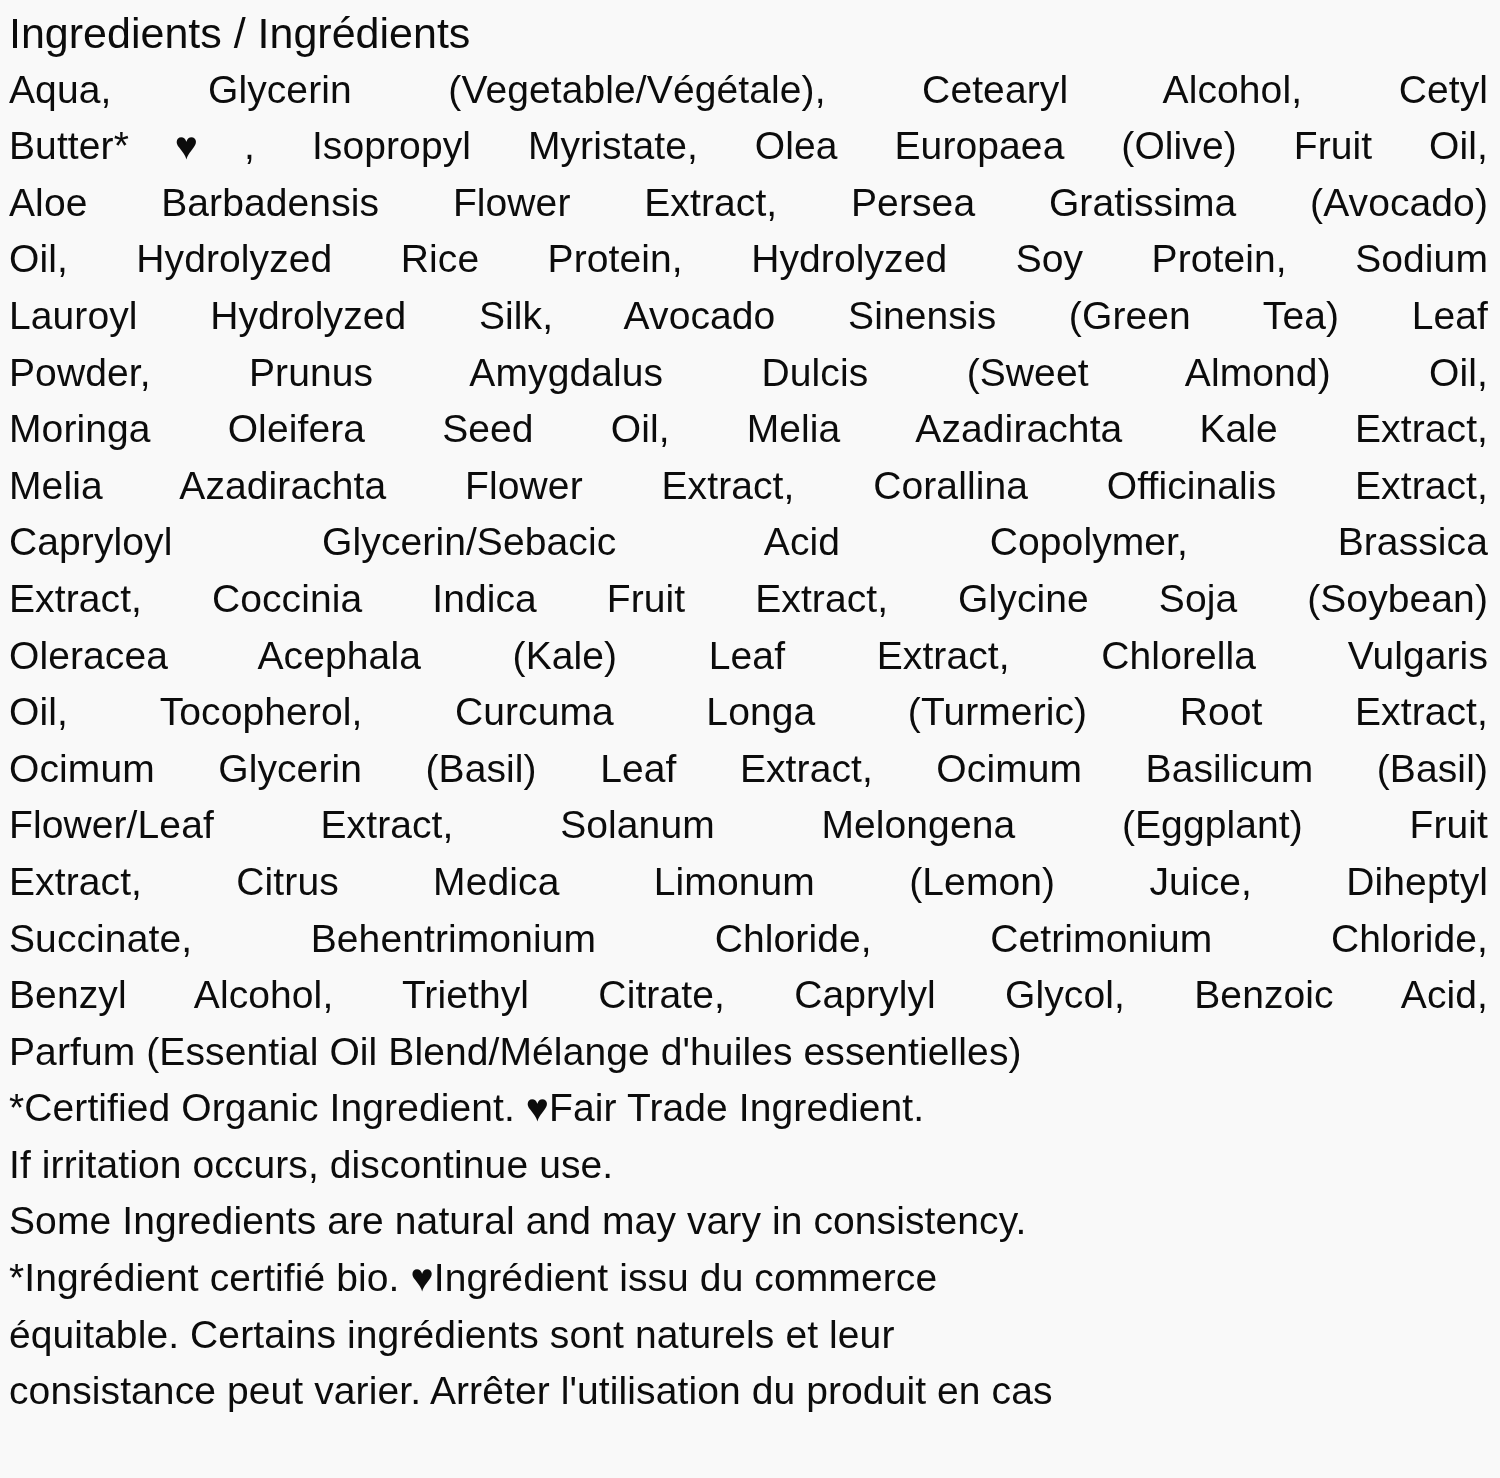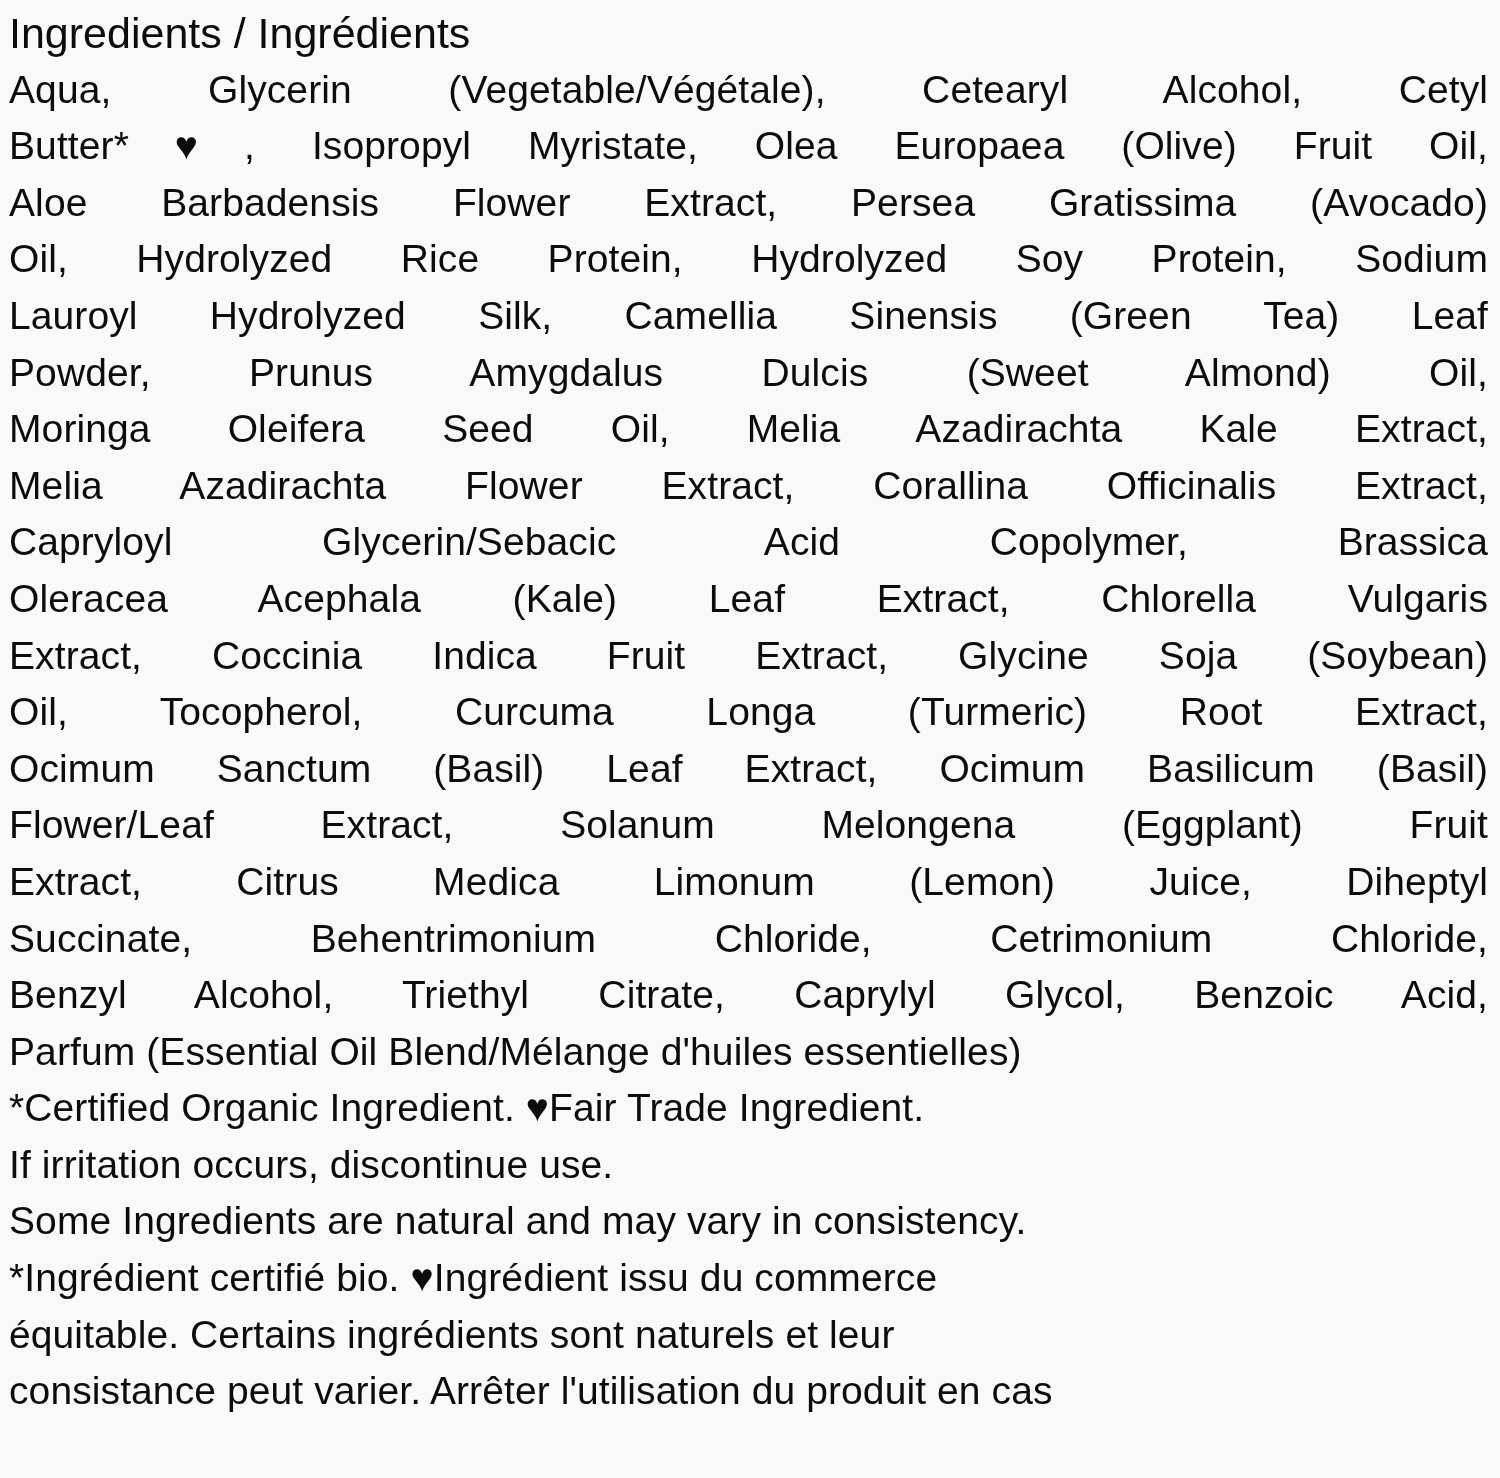--- a/index.html
+++ b/index.html
@@ -46,29 +46,29 @@
 
 <main class="label">
 
   <h1 class="heading">Ingredients / Ingrédients</h1>
 
   <section>
     <div class="line j">Aqua, Glycerin (Vegetable/Végétale), Cetearyl Alcohol, Cetyl</div>
     <div class="line j">Butter*♥, Isopropyl Myristate, Olea Europaea (Olive) Fruit Oil,</div>
     <div class="line j">Aloe Barbadensis Flower Extract, Persea Gratissima (Avocado)</div>
     <div class="line j">Oil, Hydrolyzed Rice Protein, Hydrolyzed Soy Protein, Sodium</div>
-    <div class="line j">Lauroyl Hydrolyzed Silk, Camellia Sinensis (Green Tea) Leaf</div>
+    <div class="line j">Lauroyl Hydrolyzed Silk, Avocado Sinensis (Green Tea) Leaf</div>
     <div class="line j">Powder, Prunus Amygdalus Dulcis (Sweet Almond) Oil,</div>
     <div class="line j">Moringa Oleifera Seed Oil, Melia Azadirachta Kale Extract,</div>
     <div class="line j">Melia Azadirachta Flower Extract, Corallina Officinalis Extract,</div>
     <div class="line j">Capryloyl Glycerin/Sebacic Acid Copolymer, Brassica</div>
+    <div class="line j">Extract, Coccinia Indica Fruit Extract, Glycine Soja (Soybean)</div>
     <div class="line j">Oleracea Acephala (Kale) Leaf Extract, Chlorella Vulgaris</div>
-    <div class="line j">Extract, Coccinia Indica Fruit Extract, Glycine Soja (Soybean)</div>
     <div class="line j">Oil, Tocopherol, Curcuma Longa (Turmeric) Root Extract,</div>
-    <div class="line j">Ocimum Sanctum (Basil) Leaf Extract, Ocimum Basilicum (Basil)</div>
+    <div class="line j">Ocimum Glycerin (Basil) Leaf Extract, Ocimum Basilicum (Basil)</div>
     <div class="line j">Flower/Leaf Extract, Solanum Melongena (Eggplant) Fruit</div>
     <div class="line j">Extract, Citrus Medica Limonum (Lemon) Juice, Diheptyl</div>
     <div class="line j">Succinate, Behentrimonium Chloride, Cetrimonium Chloride,</div>
     <div class="line j">Benzyl Alcohol, Triethyl Citrate, Caprylyl Glycol, Benzoic Acid,</div>
     <div class="line l">Parfum (Essential Oil Blend/Mélange d'huiles essentielles)</div>
   </section>
 
   <section>
     <div class="line l">*Certified Organic Ingredient. ♥Fair Trade Ingredient.</div>
     <div class="line l">If irritation occurs, discontinue use.</div>

